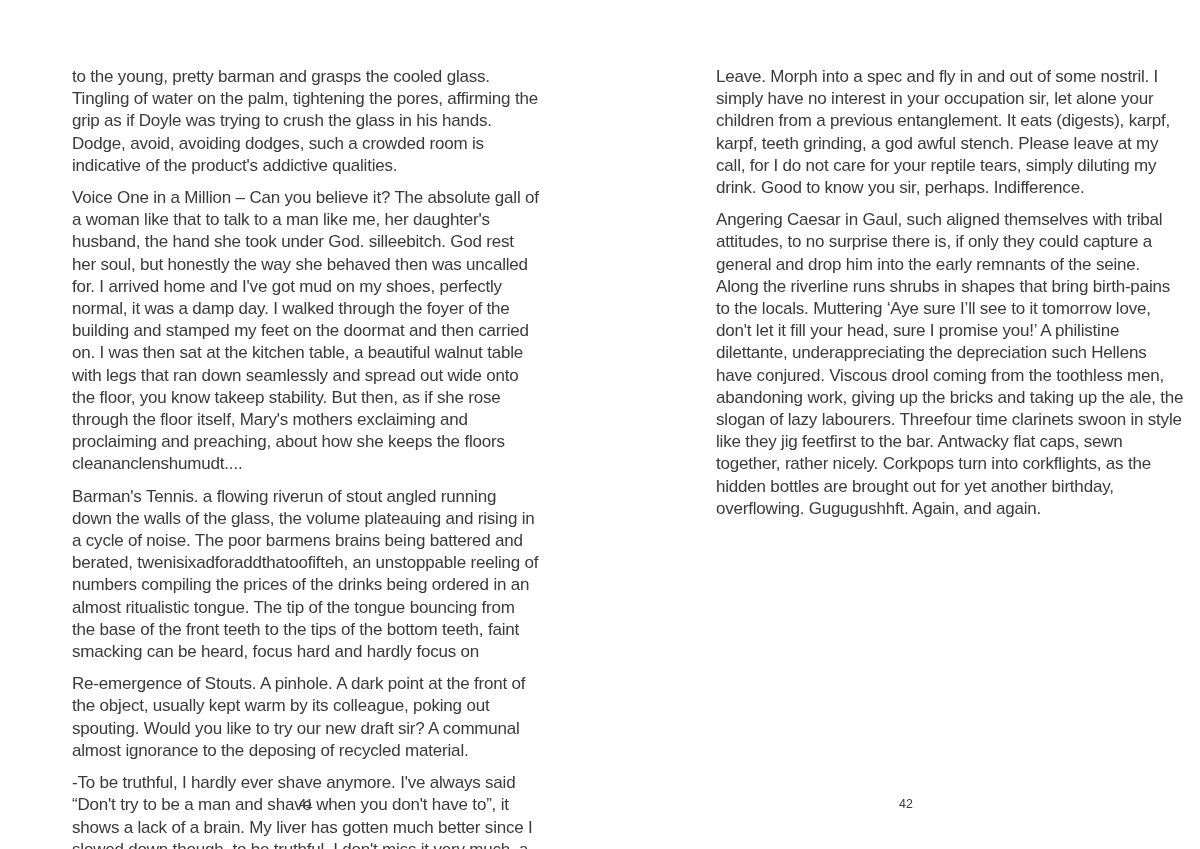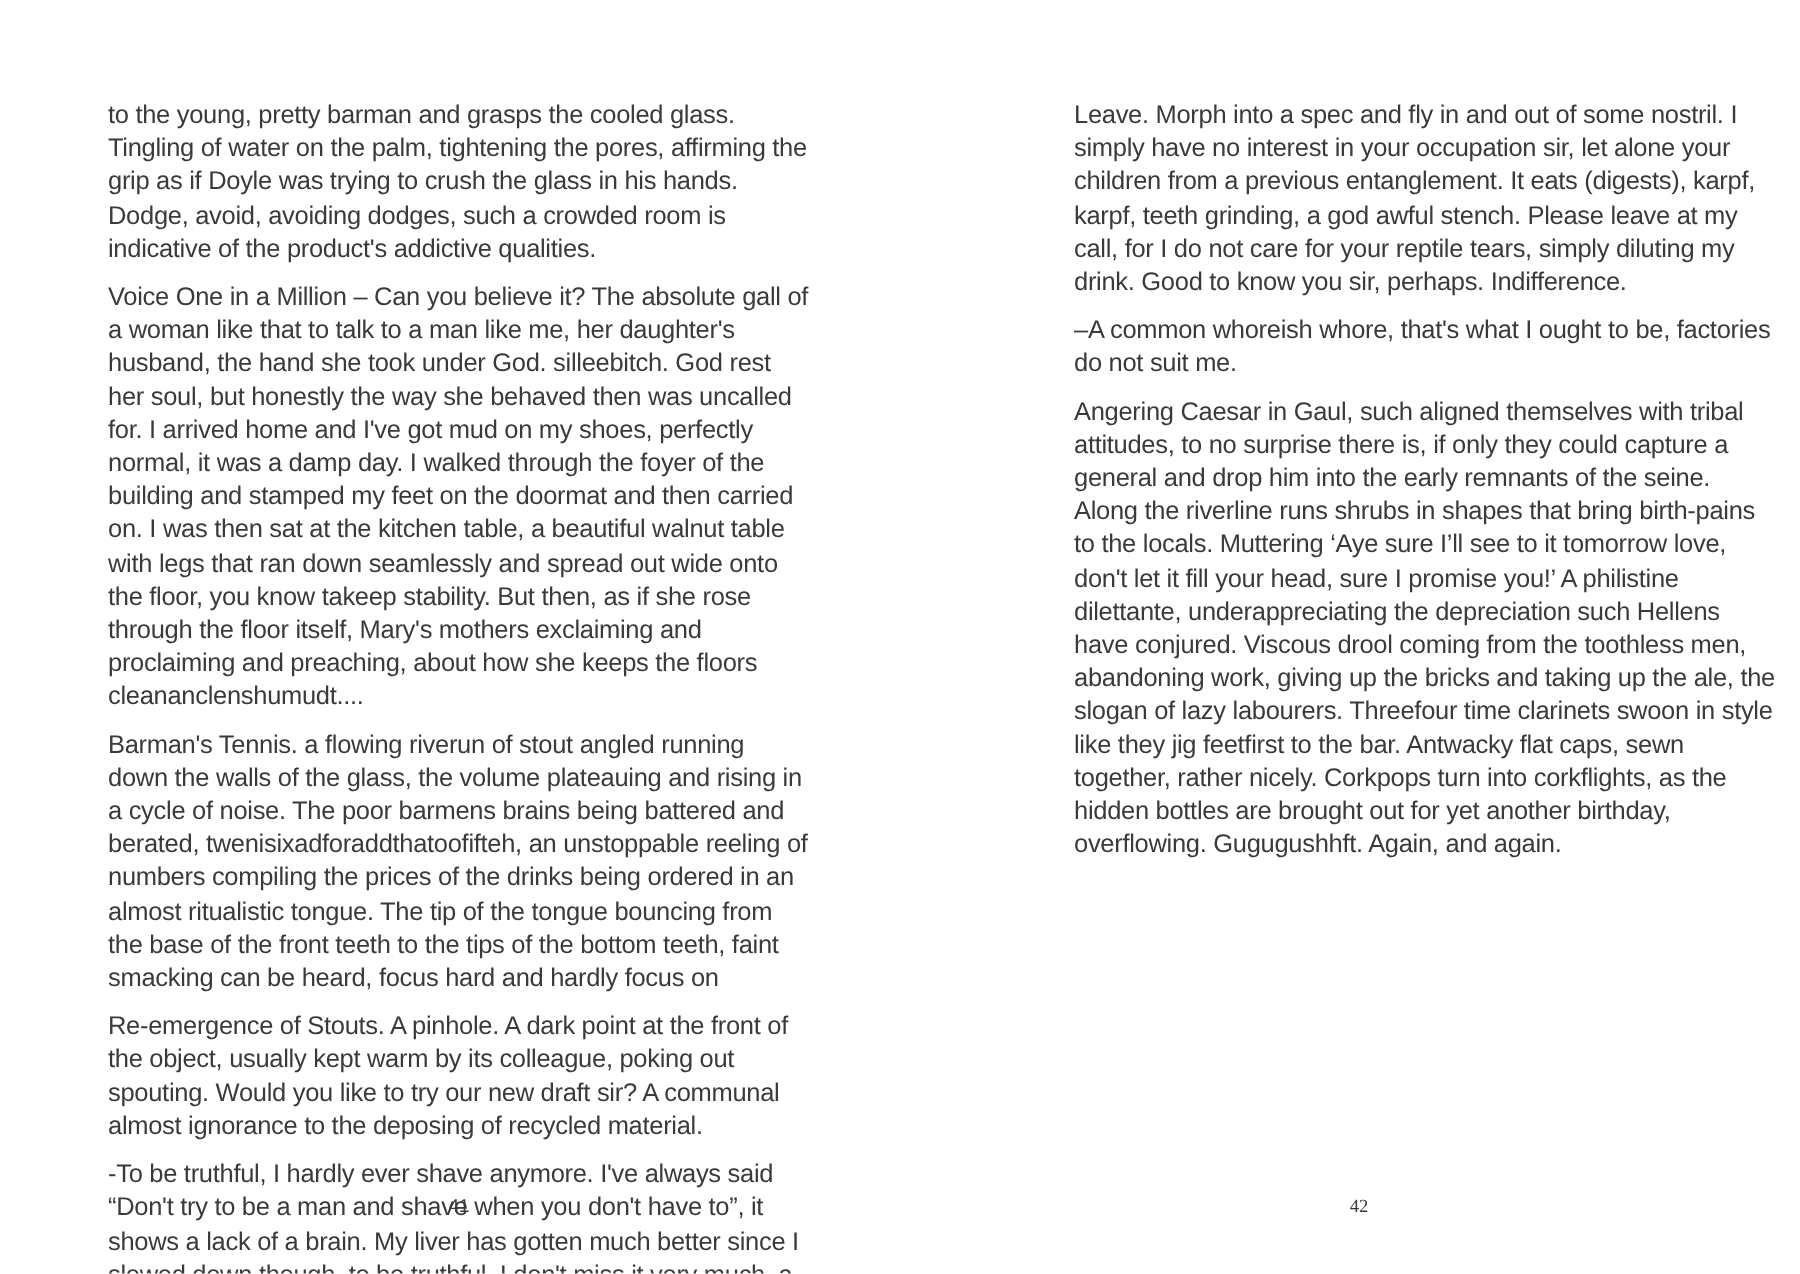--- a/index.html
+++ b/index.html
@@ -34,38 +34,37 @@
   .page-num {
     position: absolute;
     top: 796px;
     width: 468px;
     text-align: center;
     color: #3a3a3a;
     font-size: 12.4px;
     line-height: 16px;
   }
   .page-num-left  { left: 72px; }
-  .page-num-right { left: 672px; font-family: Liberation Serif, serif; }
+  .page-num-right { left: 672px; }
 </style>
 </head>
 <body>
 
 <div class="spread">
 
   <div class="page-col page-col-left">
       <p class="para">to the young, pretty barman and grasps the cooled glass. Tingling of water on the palm, tightening the pores, affirming the grip as if Doyle was trying to crush the glass in his hands. Dodge, avoid, avoiding dodges, such a crowded room is indicative of the product's addictive qualities.</p>
       <p class="para">Voice One in a Million – Can you believe it? The absolute gall of a woman like that to talk to a man like me, her daughter's husband, the hand she took under God. silleebitch. God rest her soul, but honestly the way she behaved then was uncalled for. I arrived home and I've got mud on my shoes, perfectly normal, it was a damp day. I walked through the foyer of the building and stamped my feet on the doormat and then carried on. I was then sat at the kitchen table, a beautiful walnut table with legs that ran down seamlessly and spread out wide onto the floor, you know takeep stability. But then, as if she rose through the floor itself, Mary's mothers exclaiming and proclaiming and preaching, about how she keeps the floors cleananclenshumudt....</p>
       <p class="para">Barman's Tennis. a flowing riverun of stout angled running down the walls of the glass, the volume plateauing and rising in a cycle of noise. The poor barmens brains being battered and berated, twenisixadforaddthatoofifteh, an unstoppable reeling of numbers compiling the prices of the drinks being ordered in an almost ritualistic tongue. The tip of the tongue bouncing from the base of the front teeth to the tips of the bottom teeth, faint smacking can be heard, focus hard and hardly focus on</p>
       <p class="para">Re-emergence of Stouts. A pinhole. A dark point at the front of the object, usually kept warm by its colleague, poking out spouting. Would you like to try our new draft sir? A communal almost ignorance to the deposing of recycled material.</p>
       <p class="para">-To be truthful, I hardly ever shave anymore. I've always said “Don't try to be a man and shave when you don't have to”, it shows a lack of a brain. My liver has gotten much better since I slowed down though, to be truthful, I don't miss it very much, a social thing it is so it's the pint I miss most, but other than that I wouldn't change a thing. And to be truthful I keep most of my wages now, it isn't all going into the barman’s pocket.</p>
     </div>
 
   <div class="page-col page-col-right">
       <p class="para">Leave. Morph into a spec and fly in and out of some nostril. I simply have no interest in your occupation sir, let alone your children from a previous entanglement. It eats (digests), karpf, karpf, teeth grinding, a god awful stench. Please leave at my call, for I do not care for your reptile tears, simply diluting my drink. Good to know you sir, perhaps. Indifference.</p>
-      <p class="para">–A common whoreish whore, that's what I ought to be, factories do not suit me.</p>
       <p class="para">Angering Caesar in Gaul, such aligned themselves with tribal attitudes, to no surprise there is, if only they could capture a general and drop him into the early remnants of the seine. Along the riverline runs shrubs in shapes that bring birth-pains to the locals. Muttering ‘Aye sure I’ll see to it tomorrow love, don't let it fill your head, sure I promise you!’ A philistine dilettante, underappreciating the depreciation such Hellens have conjured. Viscous drool coming from the toothless men, abandoning work, giving up the bricks and taking up the ale, the slogan of lazy labourers. Threefour time clarinets swoon in style like they jig feetfirst to the bar. Antwacky flat caps, sewn together, rather nicely. Corkpops turn into corkflights, as the hidden bottles are brought out for yet another birthday, overflowing. Gugugushhft. Again, and again.</p>
     </div>
 
   <div class="page-num page-num-left">41</div>
 
   <div class="page-num page-num-right">42</div>
 
 </div>
 
 </body></html>

